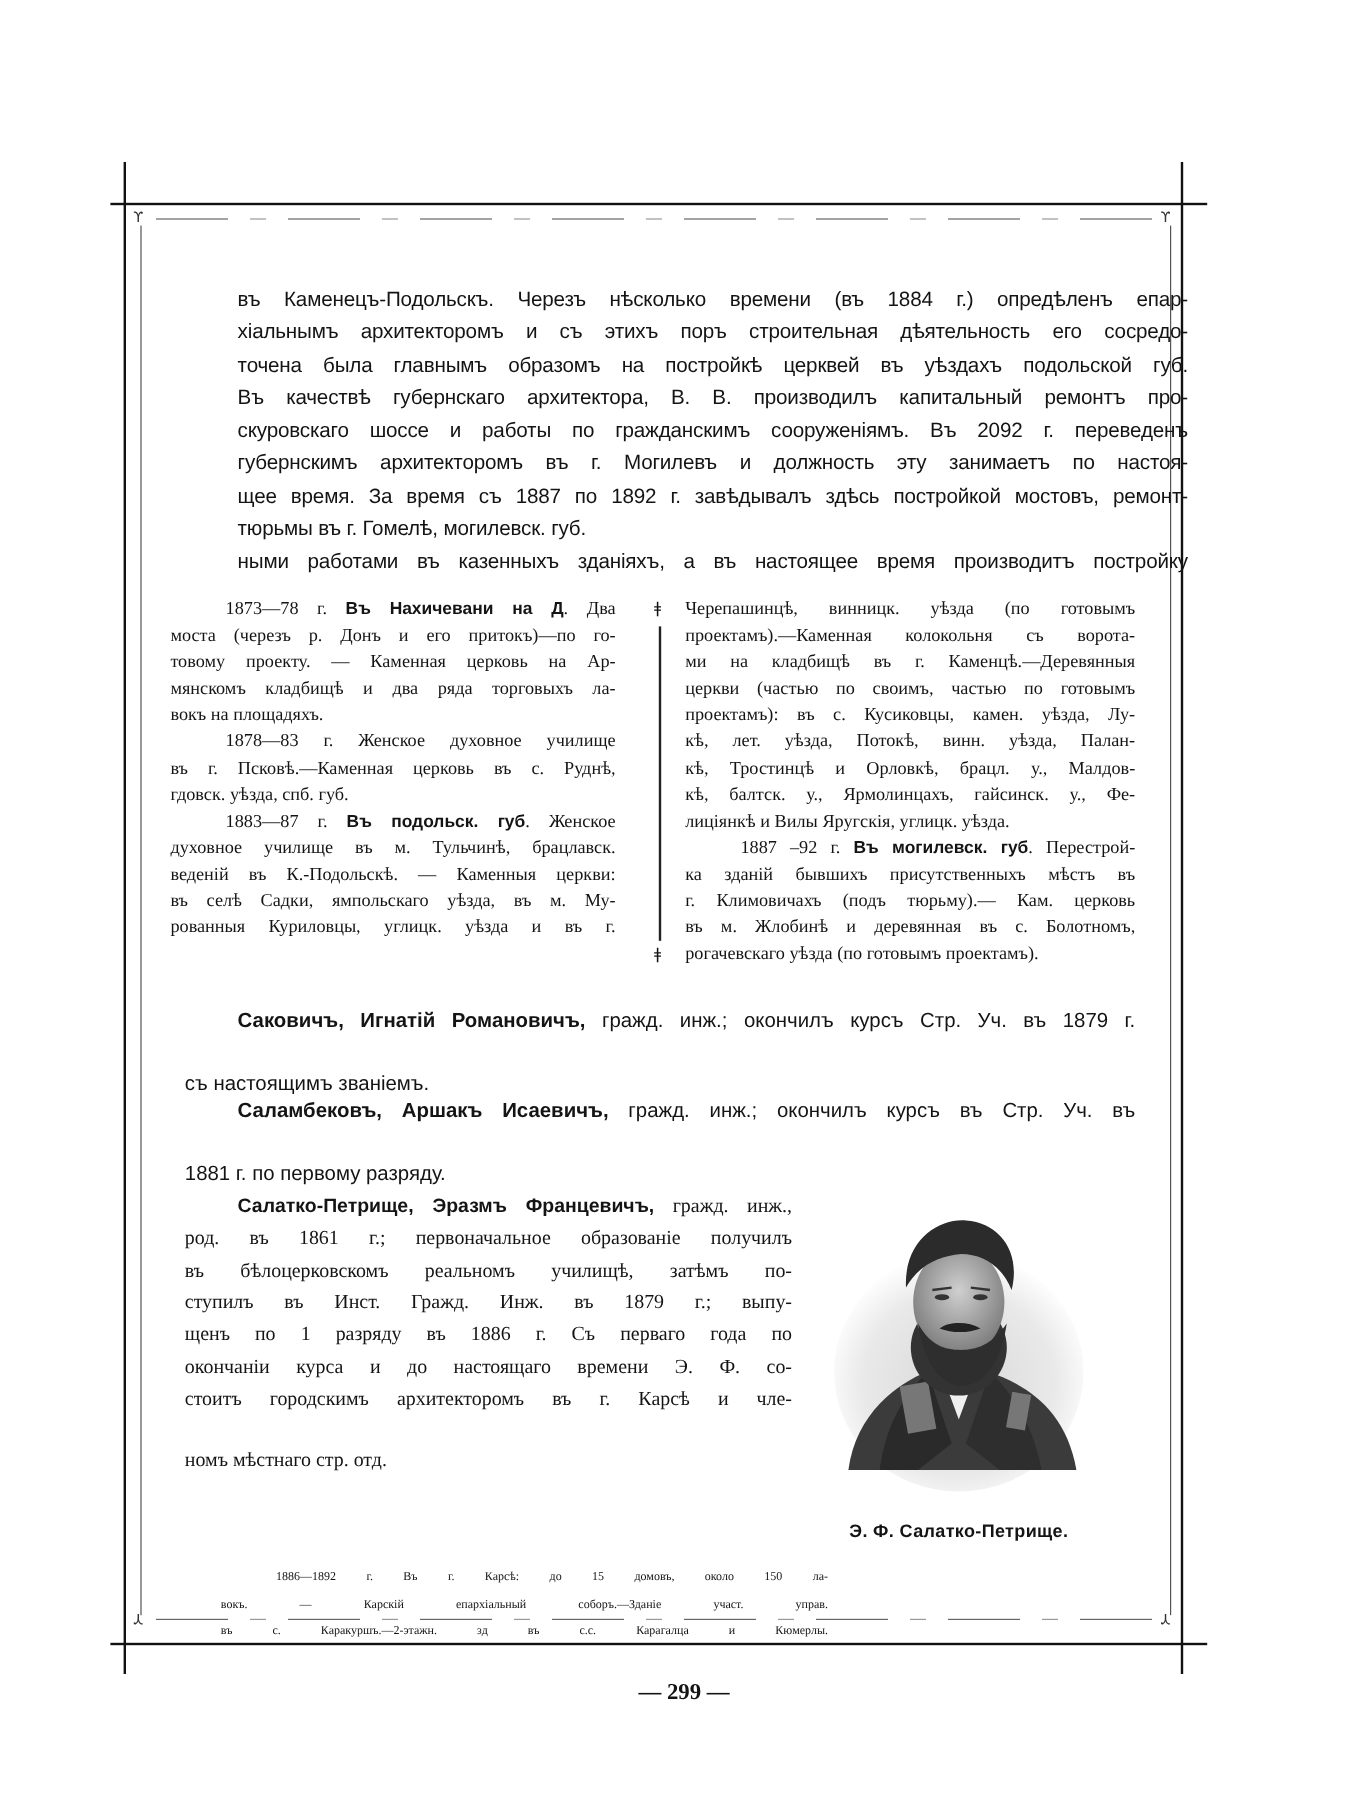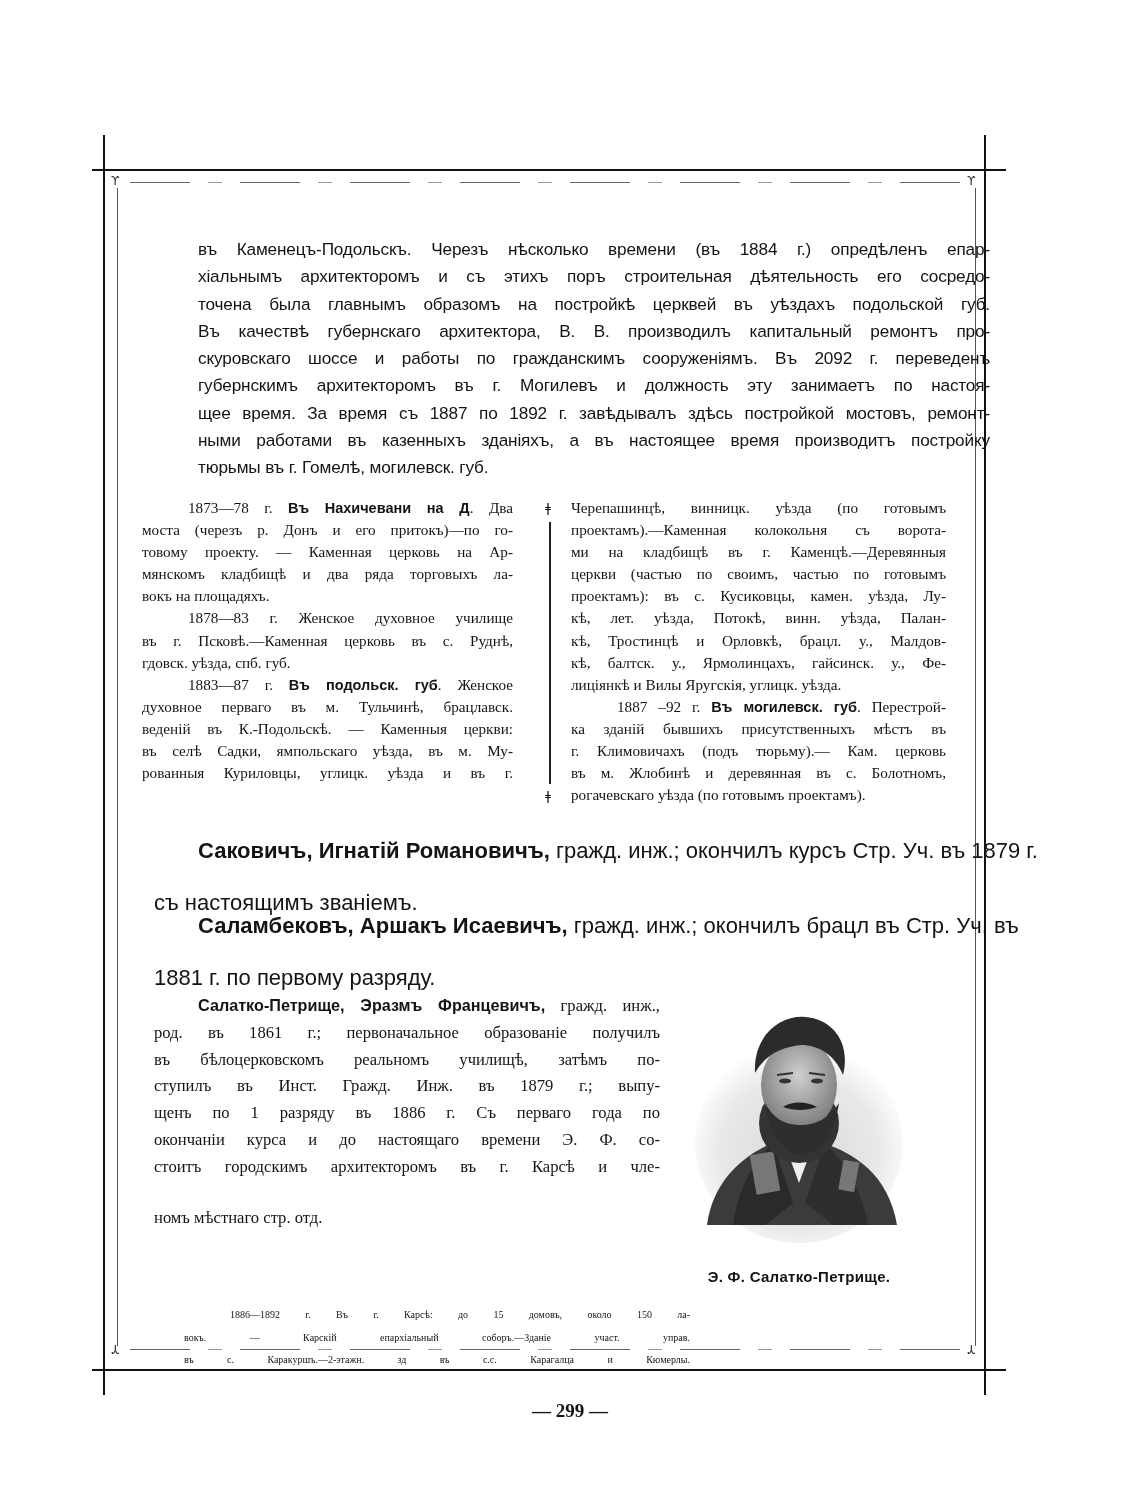--- a/index.html
+++ b/index.html
@@ -16,21 +16,21 @@
     letter-spacing: -0.15px;
     margin-left: 44px;
   }
   .para-main .ln { display: block; text-align: justify; text-align-last: justify; white-space: nowrap; }
   .para-main .ln.last { text-align-last: left; }
   .col { font-family: "Liberation Serif", "DejaVu Serif", serif; font-size: 15.2px; line-height: 22.1px; }
   .col .ln { display: block; text-align: justify; text-align-last: justify; white-space: nowrap; }
   .col .ln.last { text-align-last: left; }
   .col .ln.ind { padding-left: 46px; }
   .col b { font-family: "Liberation Sans", "DejaVu Sans", sans-serif; font-weight: bold; font-size: 14.5px; }
-  .entry { font-size: 22px; line-height: 27.5px; }
+  .entry { font-size: 17px; line-height: 27.5px; }
   .entry .ln { display: block; text-align: justify; text-align-last: justify; white-space: nowrap; }
   .entry .ln.last { text-align-last: left; margin-top: 24px; }
   .entry .ln.ind { padding-left: 44px; }
   .entry b { font-family: "Liberation Sans", "DejaVu Sans", sans-serif; font-weight: bold; }
   .portrait { left: 693px; top: 1003px; width: 212px; height: 242px; }
   .caption { left: 690px; top: 1268px; width: 218px; text-align: center; font-family: "Liberation Sans", "DejaVu Sans", sans-serif; font-weight: bold; font-size: 15px; letter-spacing: 0.3px; }
   .pagenum { left: 470px; top: 1400px; width: 200px; text-align: center; font-family: "Liberation Serif", "DejaVu Serif", serif; font-weight: bold; font-size: 19px; }
   .corner { position: absolute; font-size: 12px; color: #333; font-family: "DejaVu Sans", sans-serif; }
   .dash { position: absolute; height: 1px; background: repeating-linear-gradient(90deg, #666 0 60px, transparent 60px 78px, #999 78px 92px, transparent 92px 110px); }
   .divmark { position: absolute; font-size: 13px; color: #111; font-family: "DejaVu Sans", sans-serif; }
@@ -53,35 +53,35 @@
 <div class="corner" style="left:967px; top:1342px; transform:rotate(180deg);">ϒ</div>
 
 <div class="abs para-main">
   <span class="ln">въ Каменецъ-Подольскъ. Черезъ нѣсколько времени (въ 1884 г.) опредѣленъ епар-</span>
   <span class="ln">хіальнымъ архитекторомъ и съ этихъ поръ строительная дѣятельность его сосредо-</span>
   <span class="ln">точена была главнымъ образомъ на постройкѣ церквей въ уѣздахъ подольской губ.</span>
   <span class="ln">Въ качествѣ губернскаго архитектора, В. В. производилъ капитальный ремонтъ про-</span>
   <span class="ln">скуровскаго шоссе и работы по гражданскимъ сооруженіямъ. Въ 2092 г. переведенъ</span>
   <span class="ln">губернскимъ архитекторомъ въ г. Могилевъ и должность эту занимаетъ по настоя-</span>
   <span class="ln">щее время. За время съ 1887 по 1892 г. завѣдывалъ здѣсь постройкой мостовъ, ремонт-</span>
+  <span class="ln last">тюрьмы въ г. Гомелѣ, могилевск. губ.</span>
   <span class="ln">ными работами въ казенныхъ зданіяхъ, а въ настоящее время производитъ постройку</span>
-  <span class="ln last">тюрьмы въ г. Гомелѣ, могилевск. губ.</span>
 </div>
 
 <div class="abs col" id="col-left" style="left:142px; top:497px; width:371px;">
     <span class="ln ind"><span>1873—78 г. </span><b>Въ Нахичевани на Д</b><span>. Два</span></span>
     <span class="ln"><span>моста (черезъ р. Донъ и его притокъ)—по го-</span></span>
     <span class="ln"><span>товому проекту. — Каменная церковь на Ар-</span></span>
     <span class="ln"><span>мянскомъ кладбищѣ и два ряда торговыхъ ла-</span></span>
     <span class="ln last"><span>вокъ на площадяхъ.</span></span>
     <span class="ln ind"><span>1878—83 г. Женское духовное училище</span></span>
     <span class="ln"><span>въ г. Псковѣ.—Каменная церковь въ с. Руднѣ,</span></span>
     <span class="ln last"><span>гдовск. уѣзда, спб. губ.</span></span>
     <span class="ln ind"><span>1883—87 г. </span><b>Въ подольск. губ</b><span>. Женское</span></span>
-    <span class="ln"><span>духовное перваго въ м. Тульчинѣ, брацлавск.</span></span>
+    <span class="ln"><span>духовное училище въ м. Тульчинѣ, брацлавск.</span></span>
     <span class="ln"><span>веденій въ К.-Подольскѣ. — Каменныя церкви:</span></span>
     <span class="ln"><span>въ селѣ Садки, ямпольскаго уѣзда, въ м. Му-</span></span>
     <span class="ln"><span>рованныя Куриловцы, углицк. уѣзда и въ г.</span></span>
   </div>
 <div class="divmark" style="left:545px; top:500px;">ǂ</div>
 <div class="thin" style="left:549px; top:522px; width:1.5px; height:262px; background:#222;"></div>
 <div class="divmark" style="left:545px; top:788px;">ǂ</div>
 <div class="abs col" id="col-right" style="left:571px; top:497px; width:375px;">
     <span class="ln"><span>Черепашинцѣ, винницк. уѣзда (по готовымъ</span></span>
     <span class="ln"><span>проектамъ).—Каменная колокольня съ ворота-</span></span>
@@ -98,21 +98,21 @@
     <span class="ln"><span>въ м. Жлобинѣ и деревянная въ с. Болотномъ,</span></span>
     <span class="ln last"><span>рогачевскаго уѣзда (по готовымъ проектамъ).</span></span>
   </div>
 
 <div class="abs entry cond" style="left:154px; top:837px; width:792px;">
   <span class="ln ind"><b>Саковичъ, Игнатій Романовичъ,</b><span> гражд. инж.; окончилъ курсъ Стр. Уч. въ 1879 г.</span></span>
   <span class="ln last">съ настоящимъ званіемъ.</span>
 </div>
 
 <div class="abs entry cond" style="left:154px; top:912px; width:792px;">
-  <span class="ln ind"><b>Саламбековъ, Аршакъ Исаевичъ,</b><span> гражд. инж.; окончилъ брацл въ Стр. Уч. въ</span></span>
+  <span class="ln ind"><b>Саламбековъ, Аршакъ Исаевичъ,</b><span> гражд. инж.; окончилъ курсъ въ Стр. Уч. въ</span></span>
   <span class="ln last">1881 г. по первому разряду.</span>
 </div>
 
 <div class="abs entry serif" style="left:154px; top:992px; width:506px; font-size:16.6px; line-height:26.8px;">
   <span class="ln ind"><b style="font-size:16.2px;">Салатко-Петрище, Эразмъ Францевичъ,</b><span> гражд. инж.,</span></span>
   <span class="ln">род. въ 1861 г.; первоначальное образованіе получилъ</span>
   <span class="ln">въ бѣлоцерковскомъ реальномъ училищѣ, затѣмъ по-</span>
   <span class="ln">ступилъ въ Инст. Гражд. Инж. въ 1879 г.; выпу-</span>
   <span class="ln">щенъ по 1 разряду въ 1886 г. Съ перваго года по</span>
   <span class="ln">окончаніи курса и до настоящаго времени Э. Ф. со-</span>

